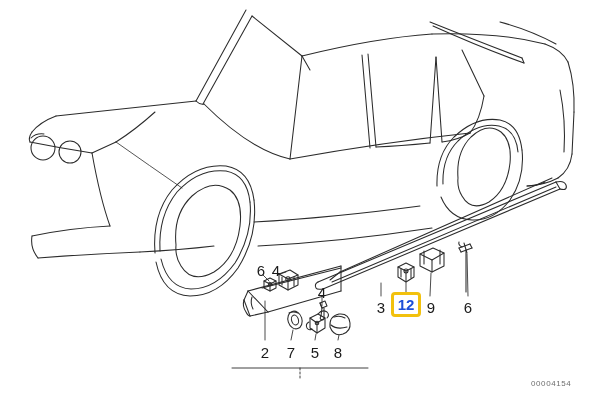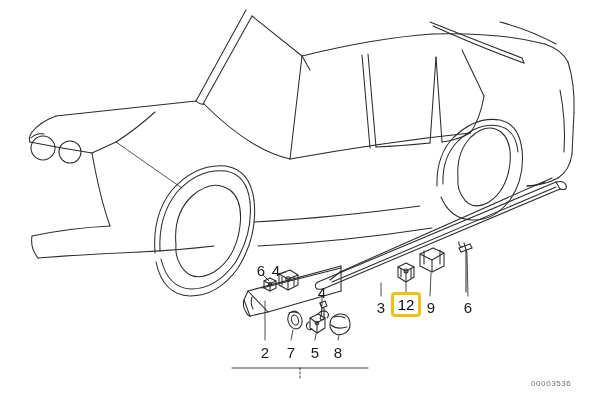--- a/index.html
+++ b/index.html
@@ -35,22 +35,22 @@
     text-align: center;
   }
   .callout-highlight {
     position: absolute;
     box-sizing: border-box;
     background: #ffffff;
     border: 3px solid #f2c10d;
     border-radius: 4px;
   }
   .callout.on-highlight {
-    color: #000000;
-    font-weight: 400;
+    color: #1d4ed8;
+    font-weight: 700;
   }
   #watermark {
     position: absolute;
     font-family: "Liberation Sans", sans-serif;
     font-size: 8px;
     letter-spacing: 0.6px;
     color: #6e6e6e;
   }
 </style>
 </head>
@@ -302,15 +302,15 @@
   <div class="callout" style="left:317px; top:285px; width:10px;">4</div>
   <div class="callout" style="left:376px; top:300px; width:10px;">3</div>
   <div class="callout on-highlight" style="left:396px; top:297px; width:20px;">12</div>
   <div class="callout" style="left:426px; top:300px; width:10px;">9</div>
   <div class="callout" style="left:461px; top:300px; width:14px;">6</div>
   <div class="callout" style="left:260px; top:345px; width:10px;">2</div>
   <div class="callout" style="left:286px; top:345px; width:10px;">7</div>
   <div class="callout" style="left:310px; top:345px; width:10px;">5</div>
   <div class="callout" style="left:333px; top:345px; width:10px;">8</div>
 
-  <div id="watermark" style="left:531px; top:379px;">00003536</div>
+  <div id="watermark" style="left:531px; top:379px;">00004154</div>
 
 </div>
 
 </body></html>

